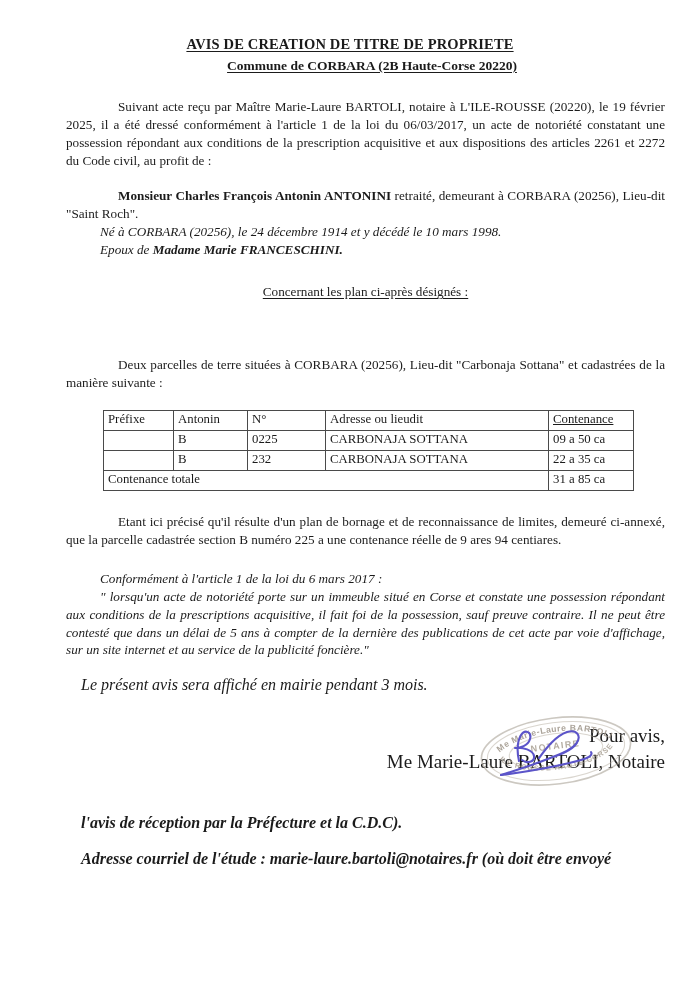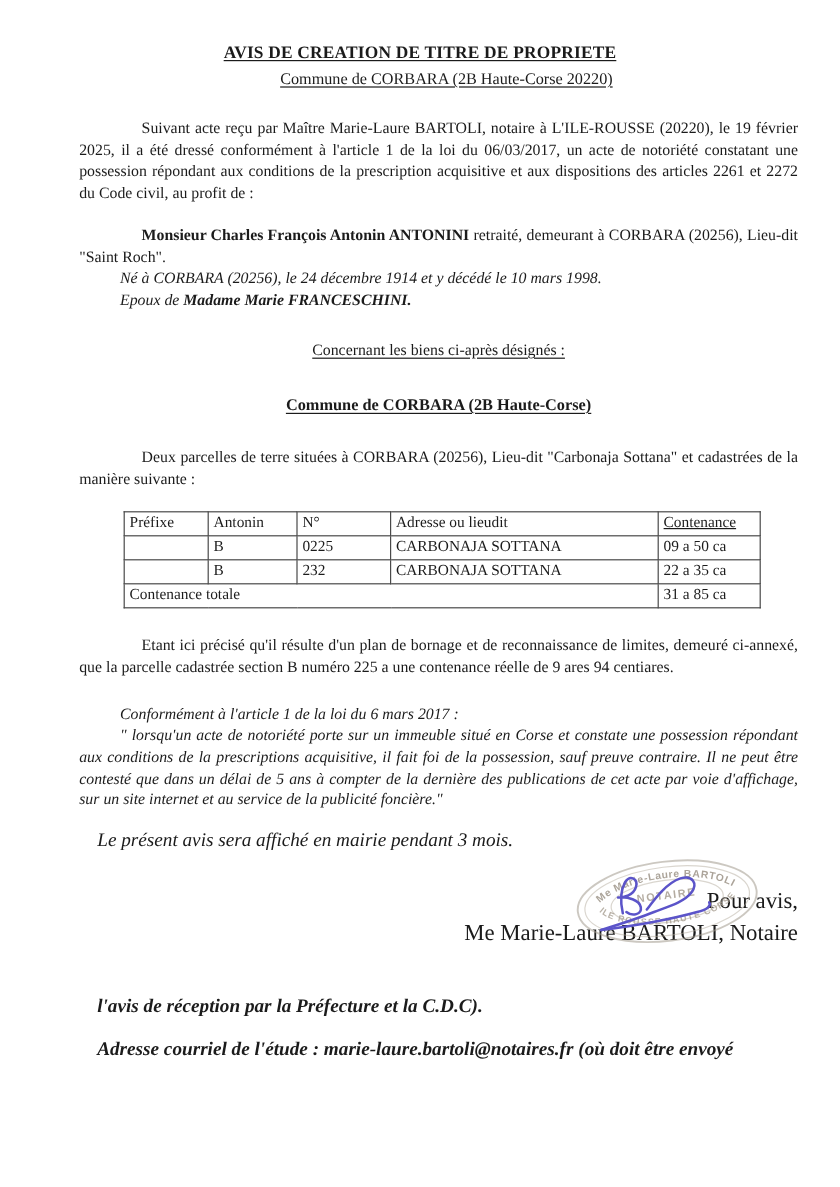--- a/index.html
+++ b/index.html
@@ -27,21 +27,21 @@
   .doc-title {
     font-size: 14.5px;
     font-weight: bold;
     letter-spacing: 0.15px;
     text-decoration: underline;
     text-underline-offset: 2px;
     line-height: 1.45;
   }
   .doc-subtitle {
     font-size: 13.5px;
-    font-weight: normal;
+    font-weight: bold;
     text-decoration: underline;
     text-underline-offset: 2px;
     line-height: 1.5;
     margin-top: 1px;
     margin-left: 44px;
   }
   
   .content {
     margin: 0 35px 0 66px;
     width: 599px;
@@ -142,25 +142,24 @@
     <p class="para indent">Suivant acte reçu par Maître Marie-Laure BARTOLI, notaire  à L'ILE-ROUSSE (20220), le 19 février 2025,  il a été dressé conformément à l'article 1 de la loi du 06/03/2017, un acte de notoriété constatant une possession répondant aux conditions de la prescription acquisitive et aux dispositions des articles 2261 et 2272 du Code civil, au profit de :</p>
 
     <div class="spacer-18"></div>
 
     <p class="para indent"><span class="b">Monsieur Charles François Antonin ANTONINI</span><span> retraité, demeurant à CORBARA (20256), Lieu-dit "Saint Roch".</span></p>
     <p class="para indent-small">Né à CORBARA (20256), le 24 décembre 1914  et y décédé le 10 mars 1998.</p>
     <p class="para indent-small"><span>Epoux de </span><span class="b">Madame Marie FRANCESCHINI.</span></p>
 
     <div class="spacer-26"></div>
 
-    <div class="centered-u">Concernant les biens ci-après désignés :</div>
+    <div class="centered-u">Concernant les plan ci-après désignés :</div>
 
     <div class="spacer-30"></div>
 
-    <div class="centered-u-bold">Commune de CORBARA (2B Haute-Corse)</div>
 
     <div class="spacer-26"></div>
 
     <p class="para indent">Deux parcelles de terre situées à CORBARA (20256), Lieu-dit "Carbonaja Sottana" et cadastrées de la manière suivante :</p>
 
     <div class="spacer-18"></div>
   </div>
 
   <div class="parcel-table-wrap">
     <table class="parcels">

